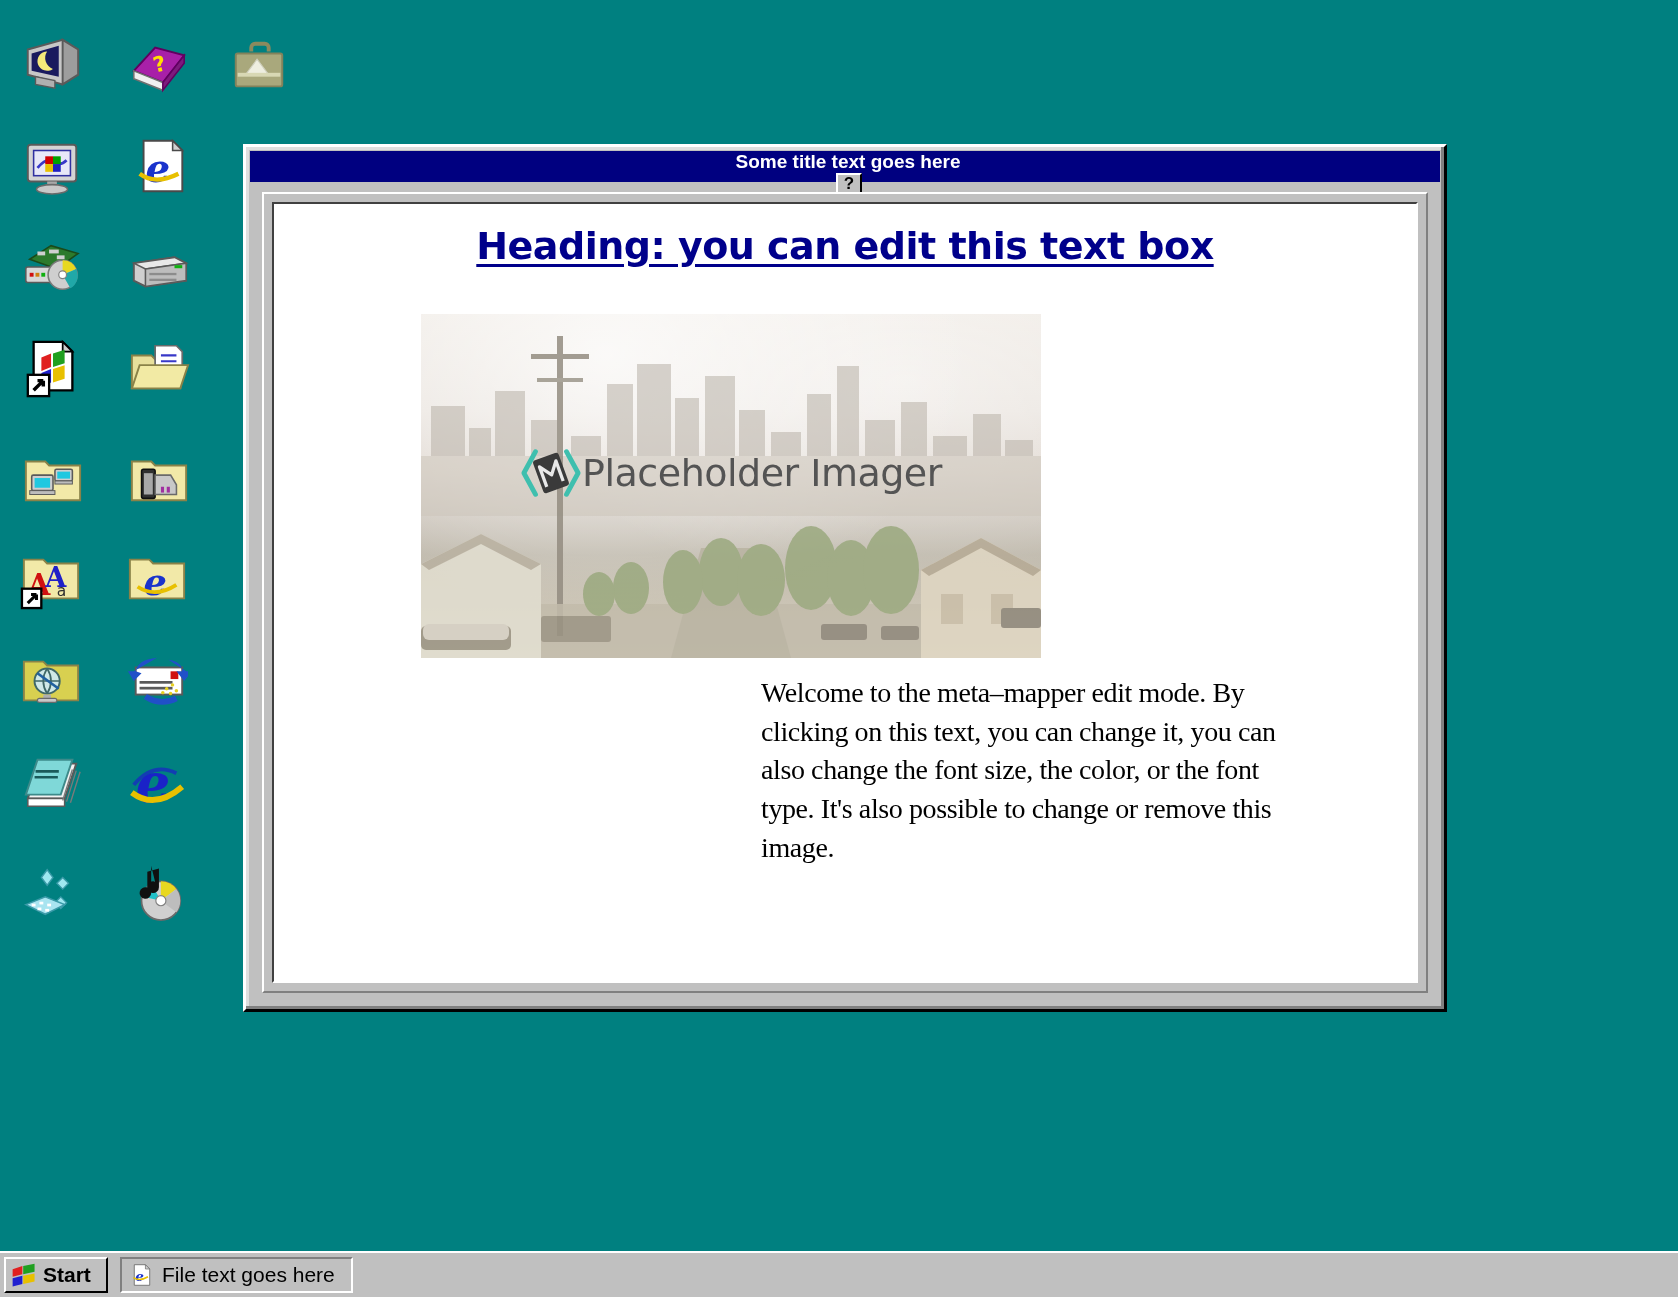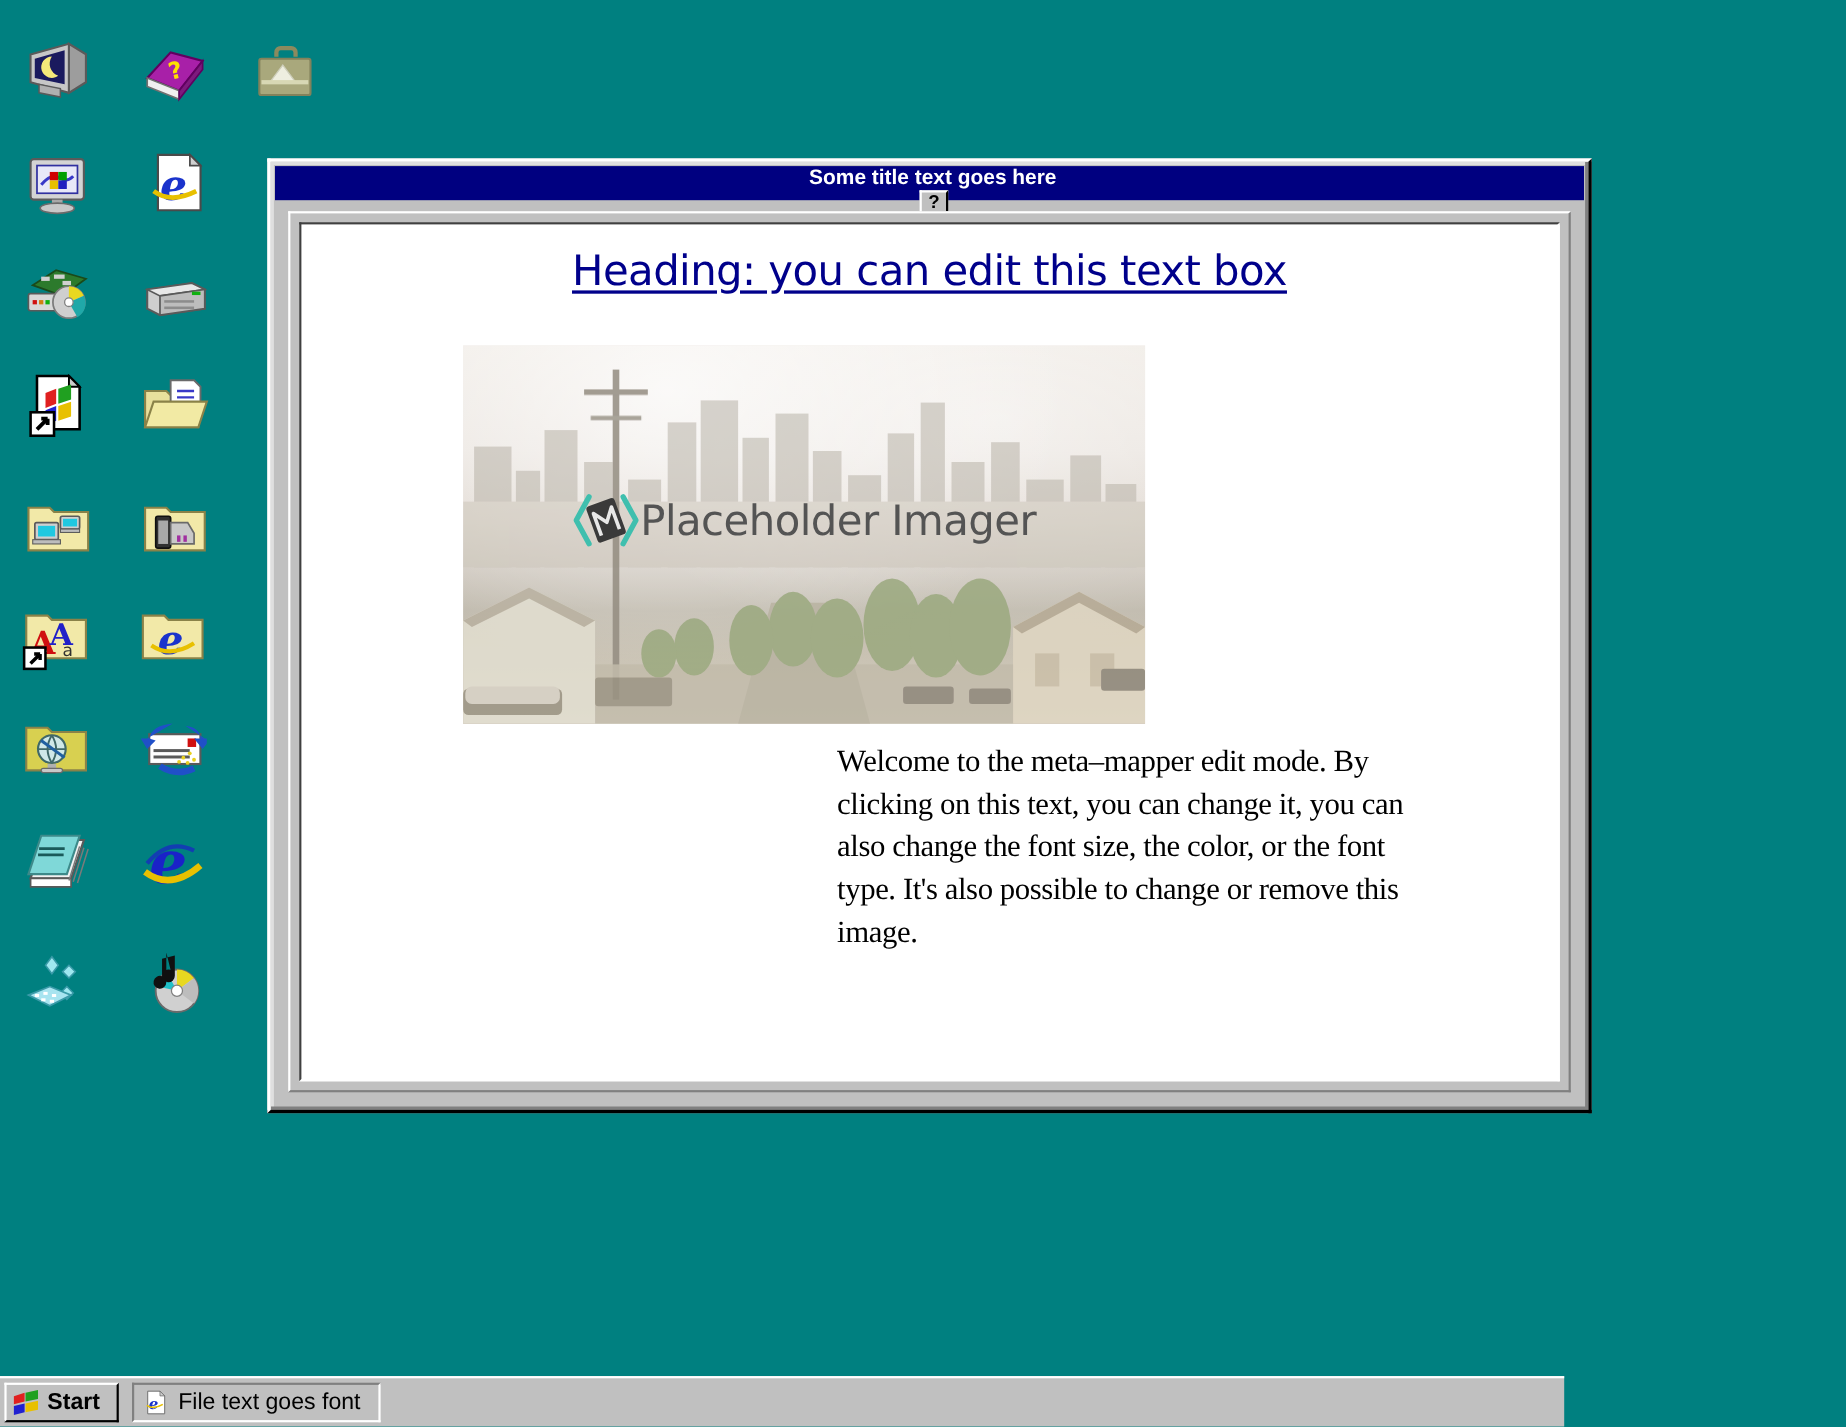--- a/index.html
+++ b/index.html
@@ -123,20 +123,21 @@
     right: 0;
     top: 20px;
     text-align: center;
     color: #00008b;
     font-size: 38px;
     text-decoration: underline;
     text-underline-offset: 5px;
     font-family: "DejaVu Sans", sans-serif;
     letter-spacing: -0.5px;
     white-space: nowrap;
+    font-weight: bold;
   }
   #doc-image {
     position: absolute;
     left: 147px;
     top: 110px;
     width: 620px;
     height: 344px;
     background:
       linear-gradient(to bottom,
         #efeae4 0%, #e8e2dc 28%, #ded6ce 46%,
@@ -202,21 +203,21 @@
     line-height: 1.38;
     font-family: Liberation Serif, serif;
     letter-spacing: -0.4px;
   }
 
   
   #taskbar {
     position: absolute;
     left: 0;
     bottom: 0;
-    width: 1422px;
+    width: 1678px;
     height: 46px;
     background: #c0c0c0;
     border-top: 2px solid #ffffff;
     box-sizing: border-box;
     display: flex;
     align-items: center;
     padding: 4px 4px;
   }
   #start-button {
     height: 36px;
@@ -595,15 +596,15 @@
     <span>Start</span>
   </div>
   <div id="taskbar-separator"></div>
   <div id="task-button">
     <svg width="22" height="24" viewBox="0 0 24 28">
       <polygon points="3,2 16,2 21,7 21,26 3,26" fill="#ffffff" stroke="#6a6a6a" stroke-width="1"></polygon>
       <polygon points="16,2 21,7 16,7" fill="#cfcfcf" stroke="#6a6a6a" stroke-width="0.8"></polygon>
       <text x="4" y="21" font-size="16" font-style="italic" font-weight="bold" fill="#1a33cc" font-family="DejaVu Serif, serif">e</text>
       <path d="M2 17 q7 5 17 -1" stroke="#e8c000" stroke-width="1.8" fill="none"></path>
     </svg>
-    <span>File text goes font</span>
+    <span>File text goes here</span>
   </div>
 </div>
 
 </body></html>

